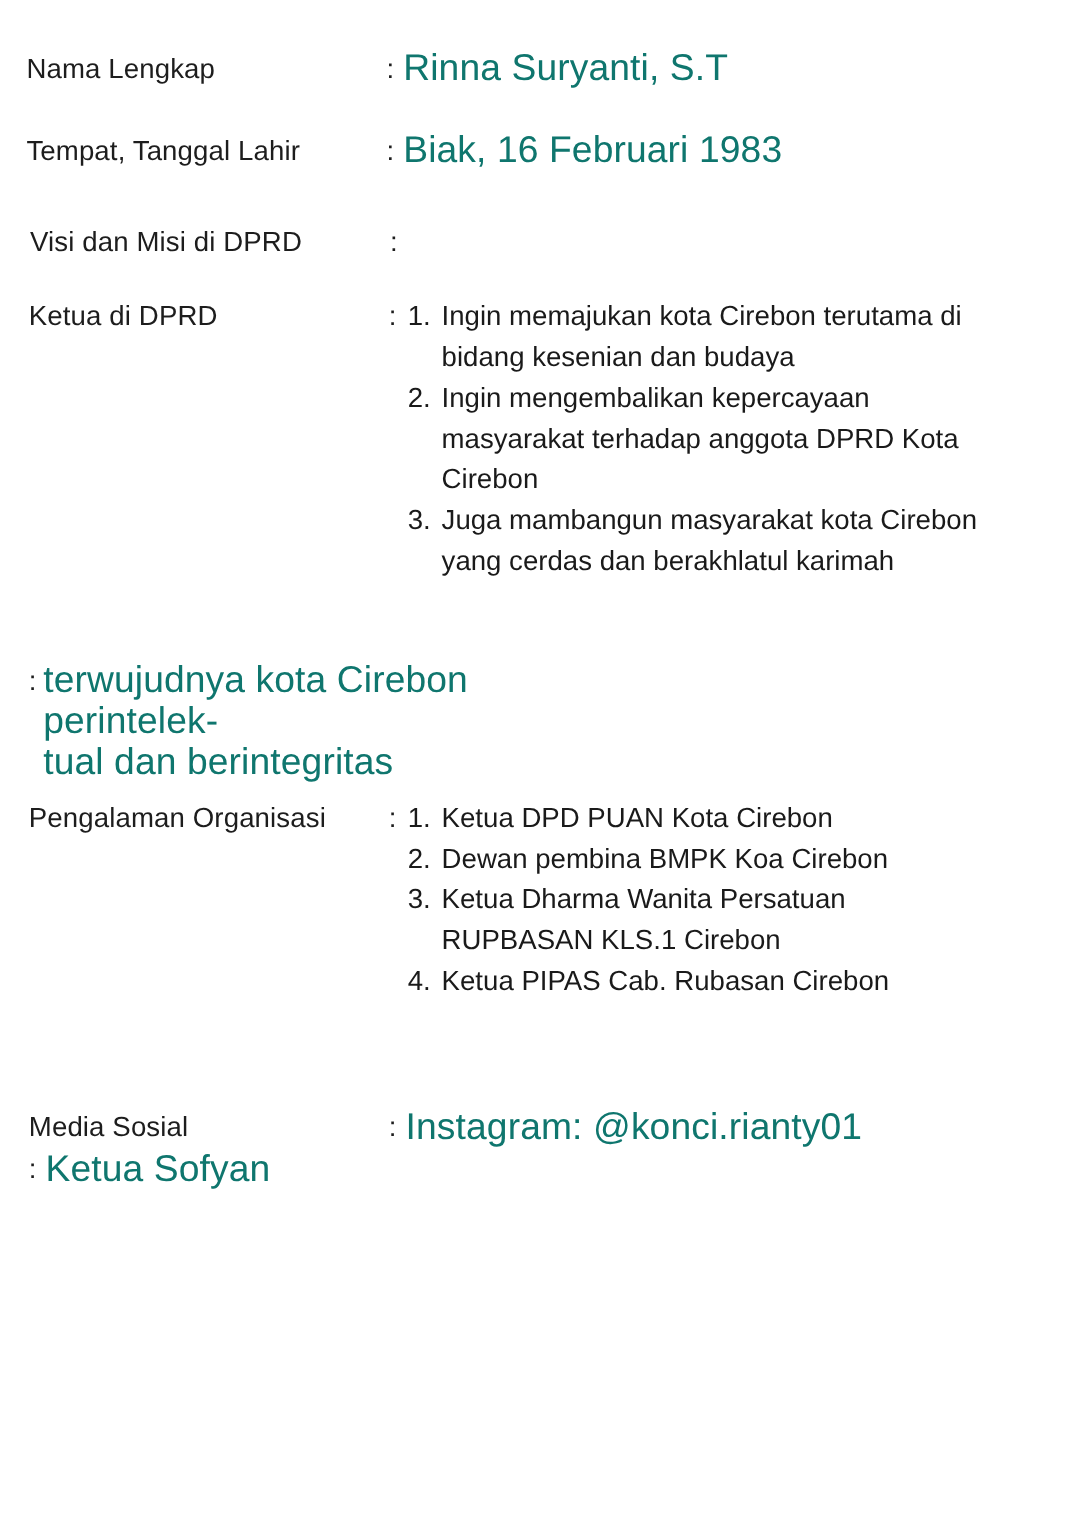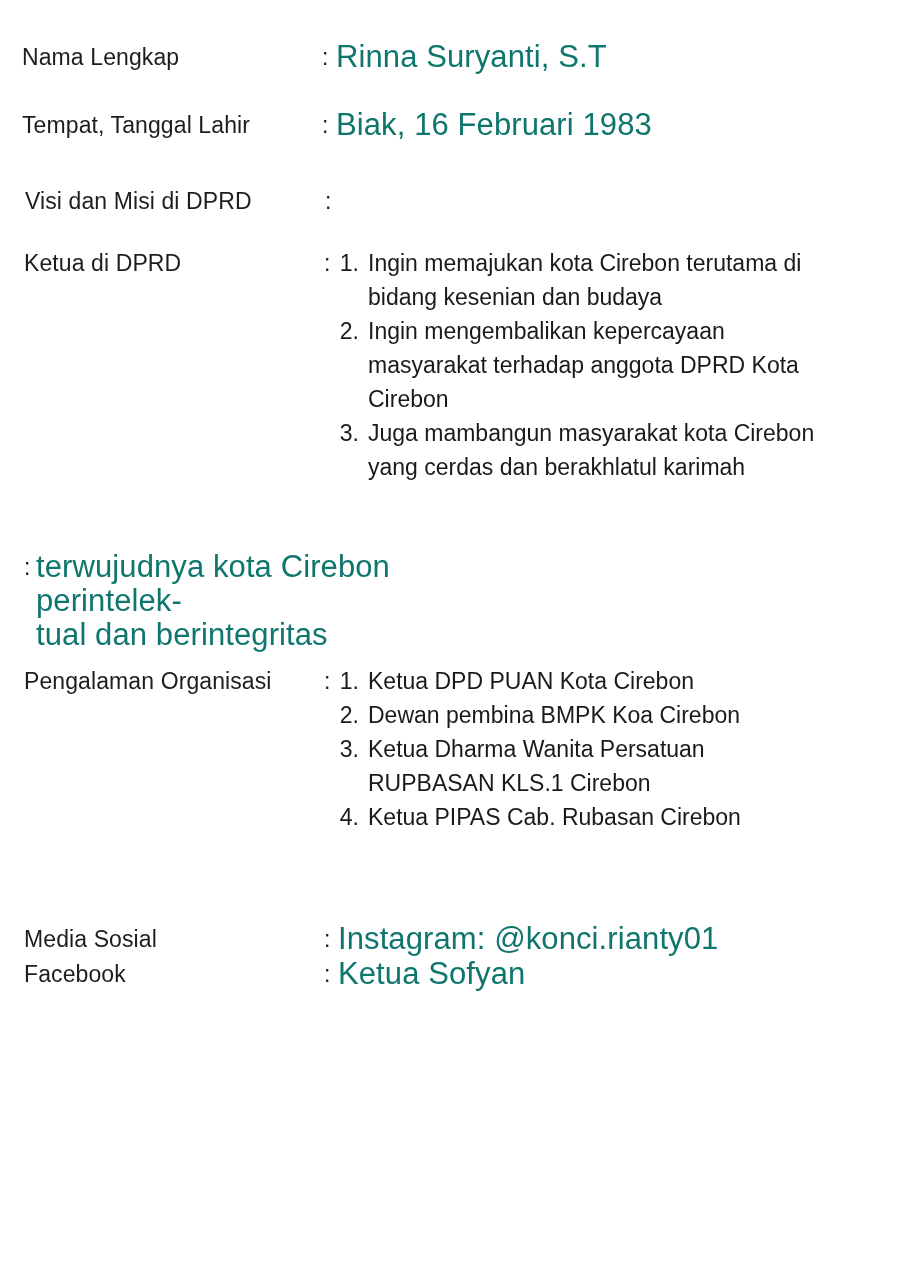--- a/index.html
+++ b/index.html
@@ -154,18 +154,17 @@
     </div>
   </div>
 
   <div class="row" style="top:922px; left:24px;">
     <div class="label">Media Sosial</div>
     <div class="colon">:</div>
     <div class="value">Instagram: @konci.rianty01</div>
   </div>
 
   <div class="row" style="top:957px; left:24px;">
-    <div class="label">Facebook</div>
     <div class="colon">:</div>
     <div class="value">Ketua Sofyan</div>
   </div>
 
 </div>
 
 </body></html>

